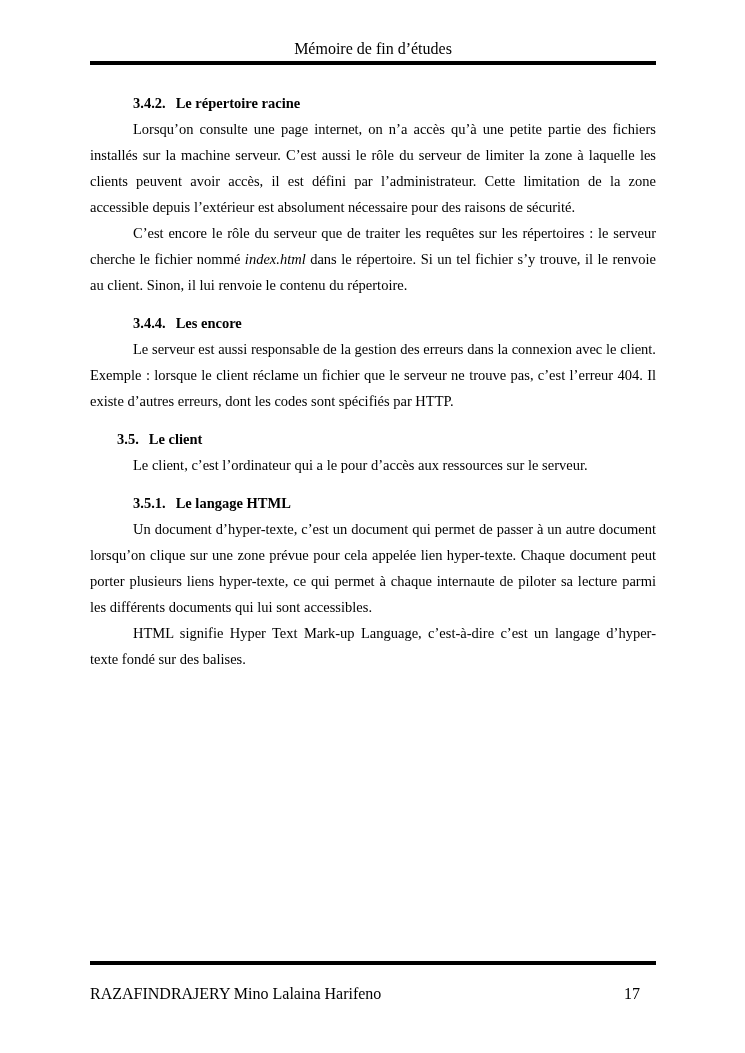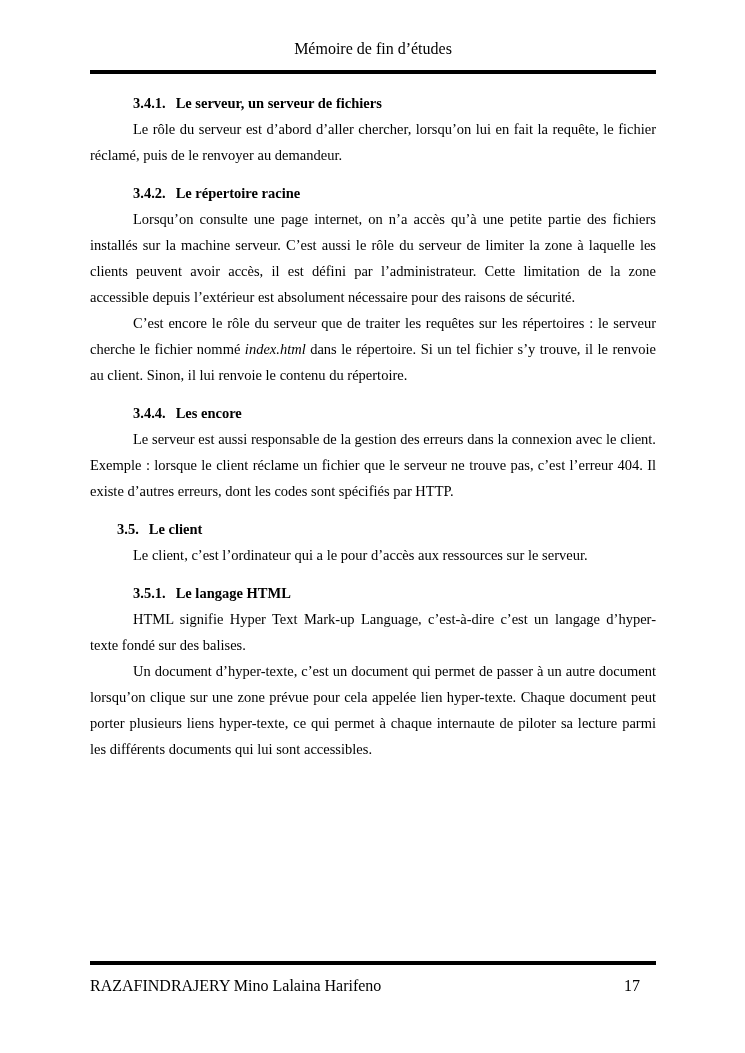--- a/index.html
+++ b/index.html
@@ -20,21 +20,21 @@
   .page-header {
     position: absolute;
     top: 38px;
     left: 90px;
     right: 89px;
   }
   .header-title {
     text-align: center;
     font-size: 16px;
     line-height: 22px;
-    padding-bottom: 10px;
+    padding-bottom: 1px;
   }
   .header-rule {
     height: 3px;               
     border-top: 3px solid #000;
     border-bottom: 1px solid #000;
   }
 
   
   .page-body {
     position: absolute;
@@ -70,44 +70,38 @@
   }
   .footer-rule {
     height: 2px;               
     border-top: 1px solid #000;
     border-bottom: 3px solid #000;
   }
   .footer-row {
     display: flex;
     justify-content: space-between;
     align-items: flex-start;
-    margin-top: 10px;
+    margin-top: 18px;
     font-size: 16px;
     line-height: 22px;
   }
   .footer-page-num { padding-right: 16px; }
 </style>
 </head>
 <body>
 
 <div class="page">
 
   <header class="page-header">
     <div class="header-title">Mémoire de fin d’études</div>
     <div class="header-rule"></div>
   </header>
 
   <main class="page-body">
 
-    <section>
-      <h3 class="heading">
-        <span class="h-num">3.4.1.</span><span class="h-title">Le serveur, un serveur de fichiers</span>
-      </h3>
-      <p class="para">Le rôle du serveur est d’abord d’aller chercher, lorsqu’on lui en fait la requête, le fichier réclamé, puis de le renvoyer au demandeur.</p>
-    </section>
 
     <section>
       <h3 class="heading">
         <span class="h-num">3.4.2.</span><span class="h-title">Le répertoire racine</span>
       </h3>
       <p class="para">Lorsqu’on consulte une page internet, on n’a accès qu’à une petite partie des fichiers installés sur la machine serveur. C’est aussi le rôle du serveur de limiter la zone à laquelle les clients peuvent avoir accès, il est défini par l’administrateur. Cette limitation de la zone accessible depuis l’extérieur est absolument nécessaire pour des raisons de sécurité.</p>
     </section>
 
     <section>
       <p class="para"><span>C’est encore le rôle du serveur que de traiter les requêtes sur les répertoires : le serveur cherche le fichier nommé </span><em>index.html</em><span> dans le répertoire. Si un tel fichier s’y trouve, il le renvoie au client. Sinon, il lui renvoie le contenu du répertoire.</span></p>
@@ -124,22 +118,22 @@
       <h3 class="heading level-2">
         <span class="h-num">3.5.</span><span class="h-title">Le client</span>
       </h3>
       <p class="para">Le client, c’est l’ordinateur qui a le pour d’accès aux ressources sur le serveur.</p>
     </section>
 
     <section>
       <h3 class="heading">
         <span class="h-num">3.5.1.</span><span class="h-title">Le langage HTML</span>
       </h3>
+      <p class="para">Un document d’hyper-texte, c’est un document qui permet de passer à un autre document lorsqu’on clique sur une zone prévue pour cela appelée lien hyper-texte. Chaque document peut porter plusieurs liens hyper-texte, ce qui permet à chaque internaute de piloter sa lecture parmi les différents documents qui lui sont accessibles.</p>
       <p class="para">HTML signifie Hyper Text Mark-up Language, c’est-à-dire c’est un langage d’hyper-texte fondé sur des balises.</p>
-      <p class="para">Un document d’hyper-texte, c’est un document qui permet de passer à un autre document lorsqu’on clique sur une zone prévue pour cela appelée lien hyper-texte. Chaque document peut porter plusieurs liens hyper-texte, ce qui permet à chaque internaute de piloter sa lecture parmi les différents documents qui lui sont accessibles.</p>
     </section>
 
   </main>
 
   <footer class="page-footer">
     <div class="footer-rule"></div>
     <div class="footer-row">
       <span>RAZAFINDRAJERY Mino Lalaina Harifeno</span>
       <span class="footer-page-num">17</span>
     </div>

